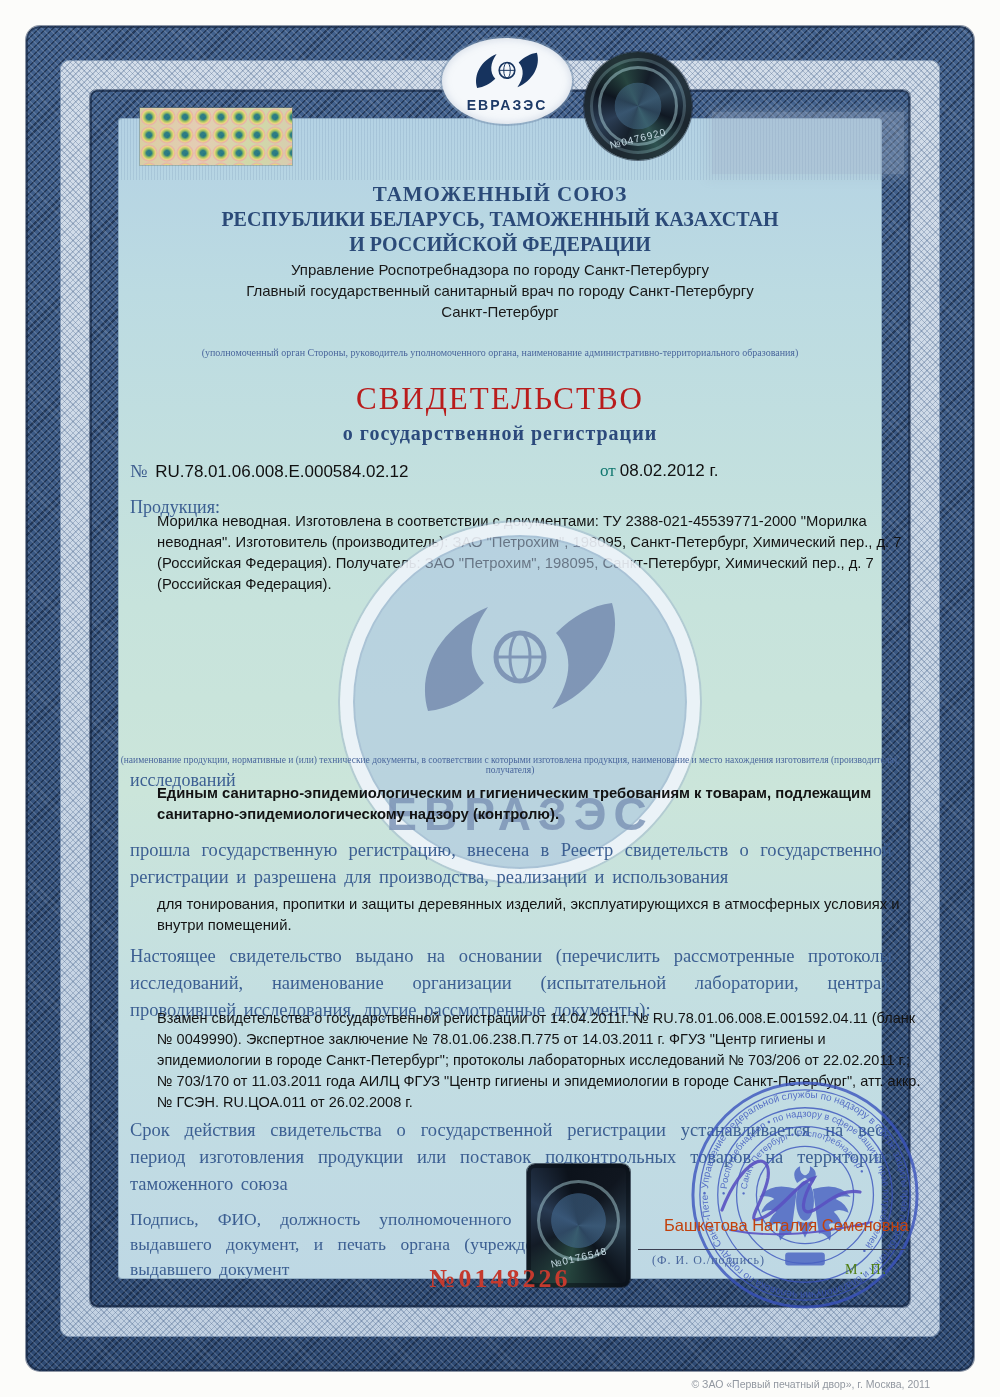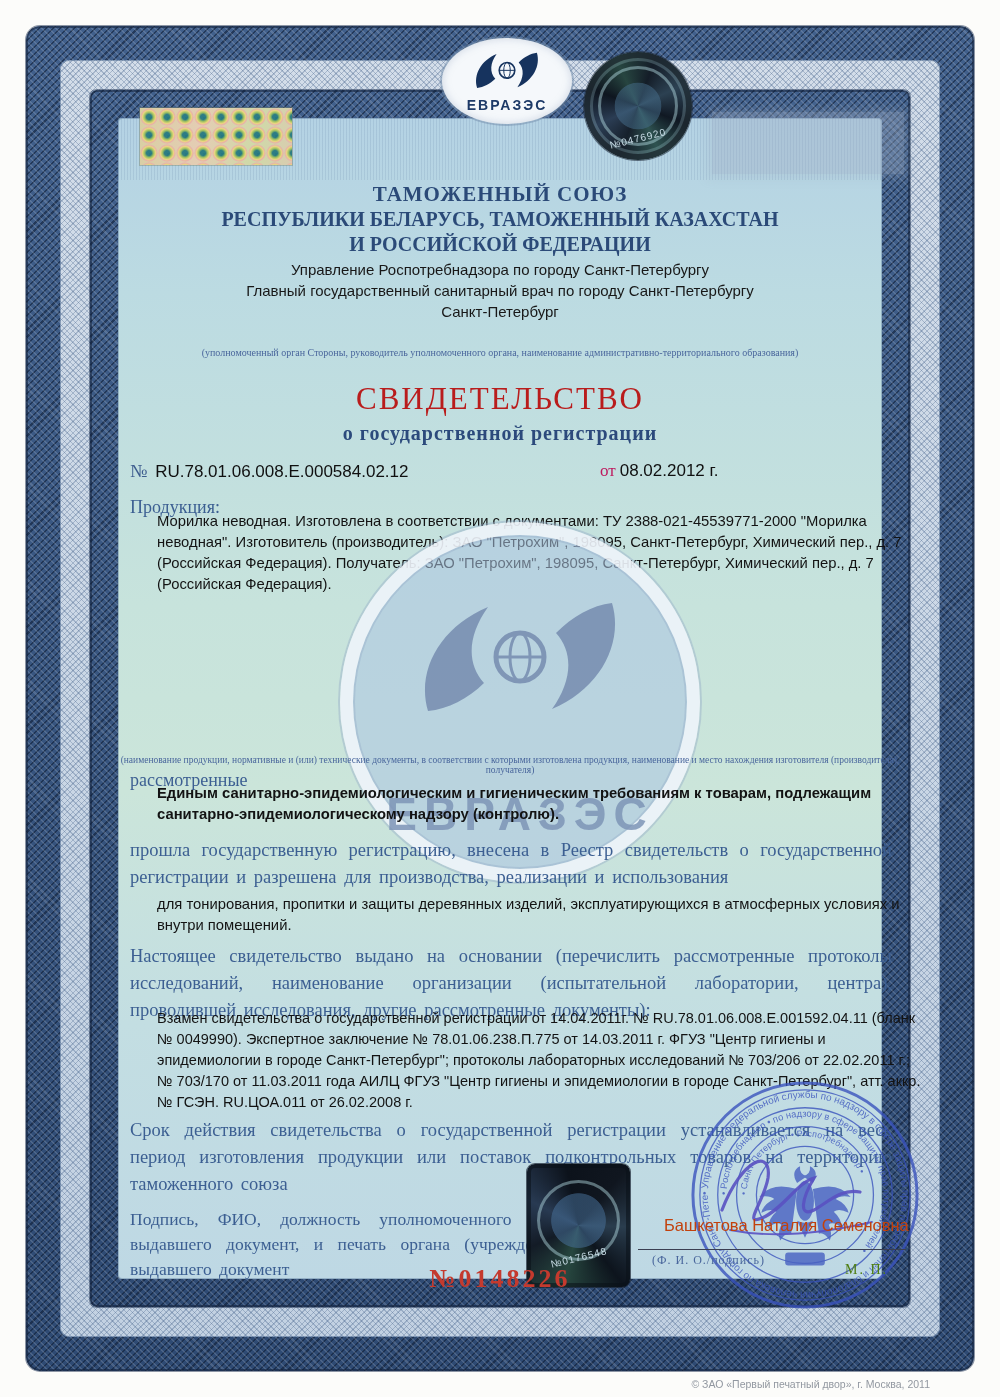--- a/index.html
+++ b/index.html
@@ -70,21 +70,21 @@
   .cap{position:absolute;color:#49669c;text-align:center;font-size:10px;}
   .cap1{top:347px;left:90px;right:90px;}
   .t-main{position:absolute;top:381px;left:0;right:0;text-align:center;color:#b91c1c;
     font-weight:normal;font-size:31px;letter-spacing:2px;}
   .t-sub{position:absolute;top:422px;left:0;right:0;text-align:center;color:#2c4a7c;
     font-weight:bold;font-size:20px;letter-spacing:1px;}
   .numrow{position:absolute;top:461px;left:130px;right:110px;font-size:17px;}
   .numrow .no{color:#3d5c8e;font-size:18px;}
   .numrow .val{color:#101010;font-family:"Liberation Sans",sans-serif;margin-left:8px;}
   .numrow .date{position:absolute;left:470px;top:0;}
-  .numrow .date .ot{color:#be185d;}
+  .numrow .date .ot{color:#0f766e;}
   .numrow .date .dv{color:#101010;font-family:"Liberation Sans",sans-serif;margin-left:4px;}
   .formlbl{position:absolute;color:#3c5f92;font-size:18px;}
   .black{position:absolute;color:#131313;font-family:"Liberation Sans",sans-serif;
     font-size:14.8px;line-height:21px;margin-left:27px;}
   .formpar{position:absolute;color:#3c5f92;font-size:18.5px;line-height:27px;
     text-align:justify;word-spacing:3px;}
   
   .medallion{position:absolute;left:340px;top:522px;width:334px;height:334px;border-radius:50%;
     background:rgba(172,197,226,.55);
     border:13px solid rgba(246,250,252,.8);
@@ -162,21 +162,21 @@
       <path d="M14 66 C8 46 20 24 44 14 C34 28 33 42 42 52 C34 60 24 65 14 66 Z" fill="#7288ad"></path>
       <path d="M106 12 C112 32 100 55 76 65 C86 51 87 37 78 27 C86 19 96 13 106 12 Z" fill="#7288ad"></path>
       <circle cx="60" cy="39" r="12" fill="none" stroke="#7288ad" stroke-width="2.5"></circle>
       <ellipse cx="60" cy="39" rx="5" ry="12" fill="none" stroke="#7288ad" stroke-width="1.5"></ellipse>
       <line x1="48" y1="39" x2="72" y2="39" stroke="#7288ad" stroke-width="1.5"></line>
     </svg>
     <div class="wm-word">ЕВРАЗЭС</div>
   </div>
 
   <div class="cap" style="top:755px;left:112px;right:92px;font-size:9.5px;">(наименование продукции, нормативные и (или) технические документы, в соответствии с которыми изготовлена продукция, наименование и место нахождения изготовителя (производителя), получателя)</div>
-  <div class="formlbl" style="top:770px;left:130px;">рассмотренные</div>
+  <div class="formlbl" style="top:770px;left:130px;">исследований</div>
   <div class="black" style="top:783px;left:130px;width:764px;font-weight:bold;">Единым санитарно-эпидемиологическим и гигиеническим требованиям к товарам, подлежащим санитарно-эпидемиологическому надзору (контролю).</div>
 
   <div class="formpar" style="top:837px;left:130px;width:762px;">прошла государственную регистрацию, внесена в Реестр свидетельств о государственной регистрации и разрешена для производства, реализации и использования</div>
   <div class="black" style="top:894px;left:130px;width:772px;">для тонирования, пропитки и защиты деревянных изделий, эксплуатирующихся в атмосферных условиях и внутри помещений.</div>
 
   <div class="formpar" style="top:943px;left:130px;width:762px;">Настоящее свидетельство выдано на основании (перечислить рассмотренные протоколы исследований, наименование организации (испытательной лаборатории, центра), проводившей исследования, другие рассмотренные документы):</div>
   <div class="black" style="top:1008px;left:130px;width:772px;font-size:14.5px;">Взамен свидетельства о государственной регистрации от 14.04.2011г. № RU.78.01.06.008.Е.001592.04.11 (бланк № 0049990). Экспертное заключение № 78.01.06.238.П.775 от 14.03.2011 г. ФГУЗ "Центр гигиены и эпидемиологии в городе Санкт-Петербург"; протоколы лабораторных исследований № 703/206 от 22.02.2011 г.; № 703/170 от 11.03.2011 года АИЛЦ ФГУЗ "Центр гигиены и эпидемиологии в городе Санкт-Петербург", атт. аккр. № ГСЭН. RU.ЦОА.011 от 26.02.2008 г.</div>
 
   <div class="formpar" style="top:1117px;left:130px;width:762px;">Срок действия свидетельства о государственной регистрации устанавливается на весь период изготовления продукции или поставок подконтрольных товаров на территорию таможенного союза</div>
 

